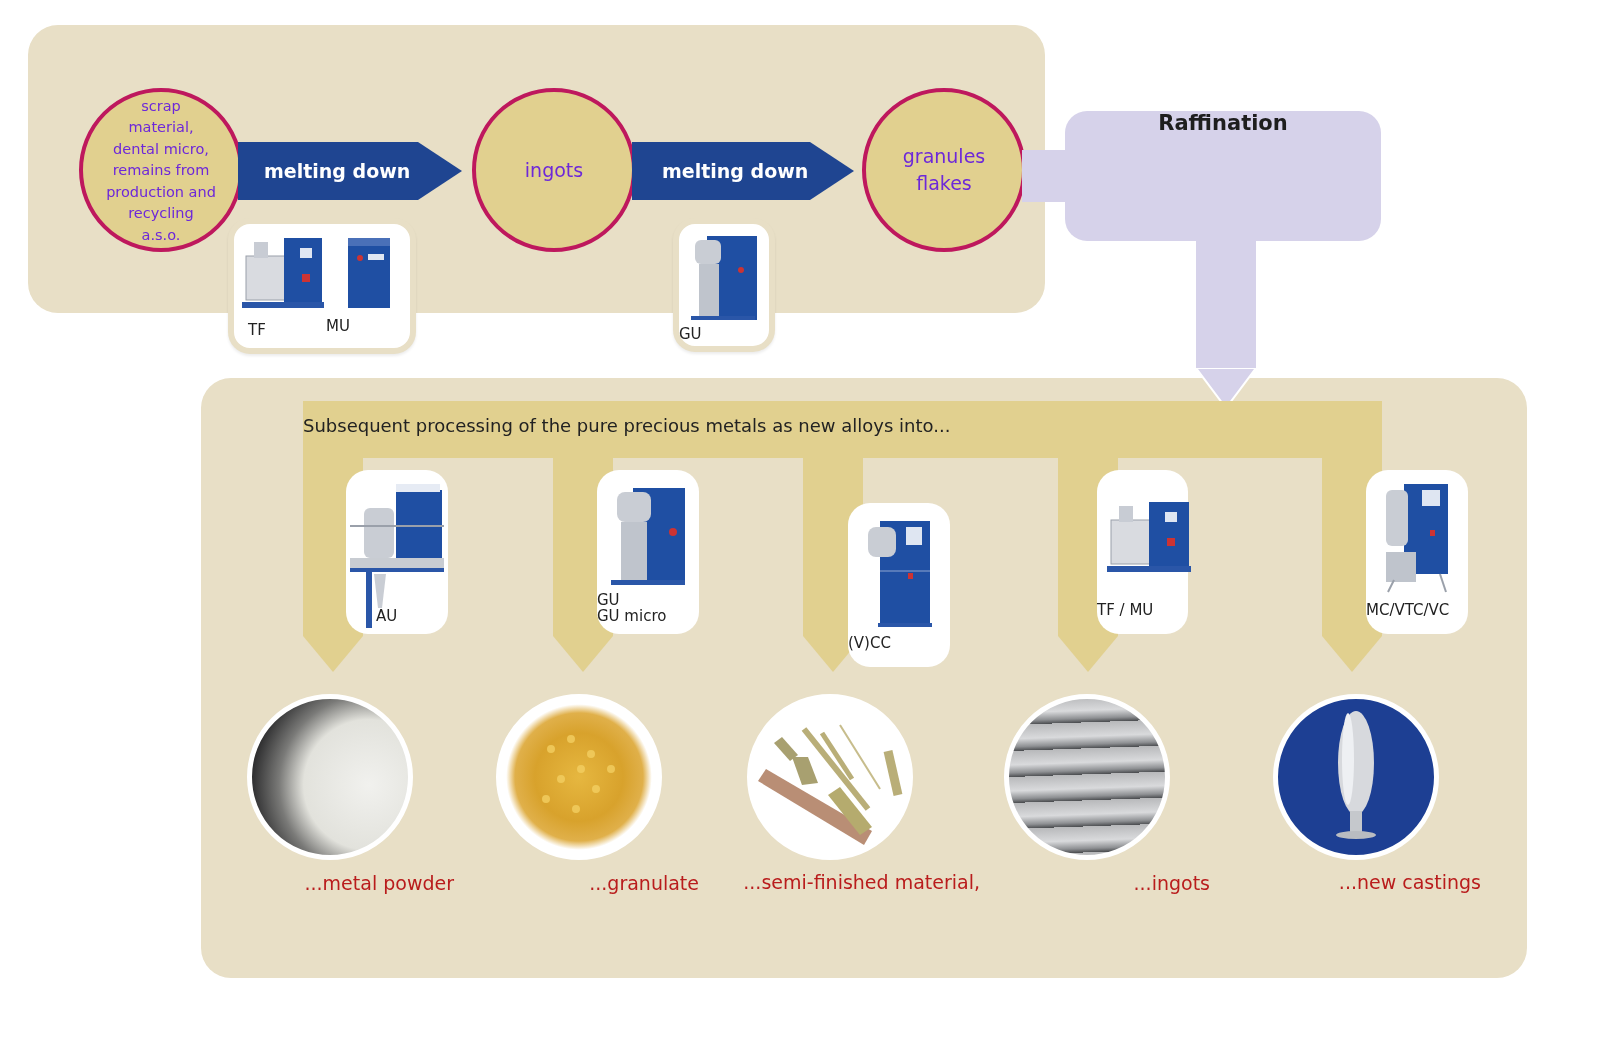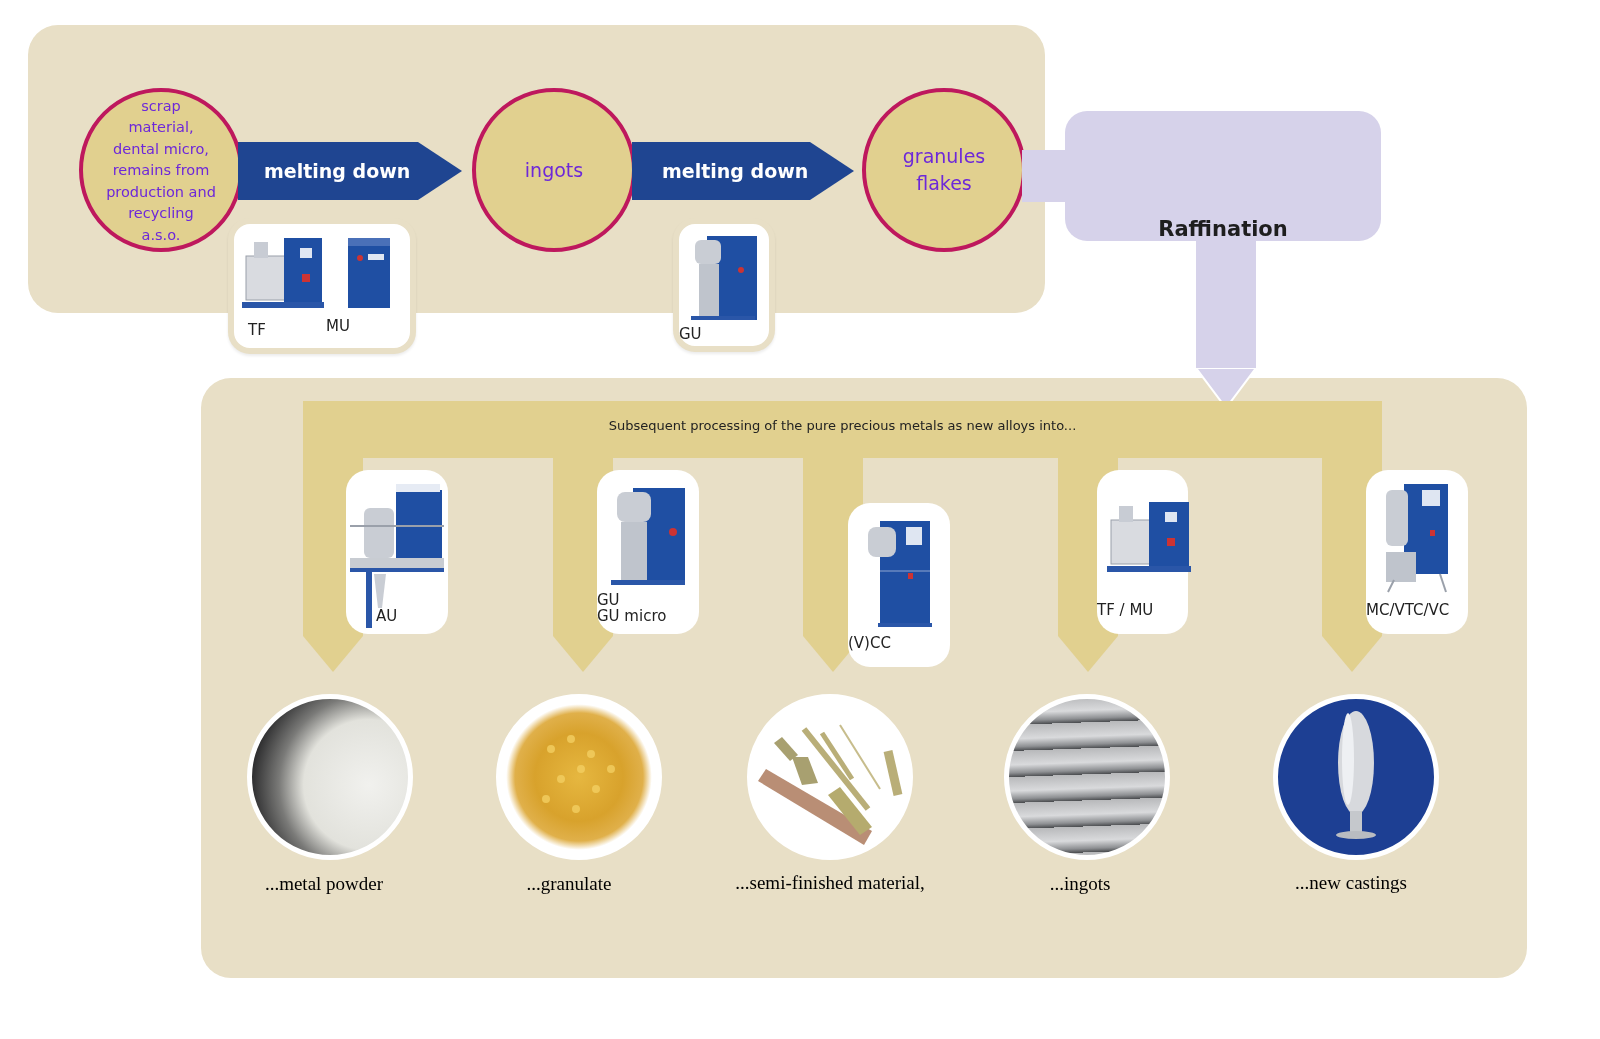--- a/index.html
+++ b/index.html
@@ -32,34 +32,34 @@
 
   
   .card { position:absolute; background:#ffffff; border-radius:22px; box-sizing:border-box;
           text-align:left; font-size:15px; color:#222; }
   .card.ring { border:6px solid #e8dfc6; box-shadow:0 2px 3px rgba(0,0,0,0.08); }
   .card .lbl { position:absolute; left:0; right:0; line-height:16px; }
 
   
   #raff-connector { left:1022px; top:150px; width:50px; height:52px; background:#d6d2ea; }
   #raff-box { left:1065px; top:111px; width:316px; height:130px; background:#d6d2ea; border-radius:22px;
-              display:flex; align-items:flex-end; justify-content:center; font-weight:bold; font-size:21px; color:#1e1e1e; }
+              display:flex; align-items:flex-start; justify-content:center; font-weight:bold; font-size:21px; color:#1e1e1e; }
   #raff-stem { left:1196px; top:240px; width:60px; height:130px; background:#d6d2ea; }
   #raff-tip { left:1196px; top:368px; }
 
   
   .gold { position:absolute; background:#e1d08f; }
   #dist-bar { left:303px; top:401px; width:1079px; height:57px; }
-  #dist-text { left:303px; top:401px; width:1079px; height:50px; line-height:50px; text-align:center;
-               font-size:13px; color:#222; }
+  #dist-text { left:303px; top:401px; width:1079px; height:50px; line-height:50px; 
+               font-size:18px; color:#222; }
 
   
   .prod { position:absolute; border-radius:50%; border:5px solid #ffffff; box-sizing:border-box;
           overflow:hidden; width:166px; height:166px; top:694px; }
-  .prod-label { position:absolute; width:260px; text-align:center; font-size:19px; line-height:27px; color:#000000; top:870px;font-family:Liberation Serif, serif; }
+  .prod-label { position:absolute; width:260px; text-align:right; font-size:19px; line-height:27px; color:#b91c1c; top:870px; }
 </style>
 </head>
 <body>
 
 <div class="panel" id="top-panel"></div>
 
 <div class="circle" id="circle-scrap">
   <div>
     <div>scrap</div>
     <div>material,</div>

